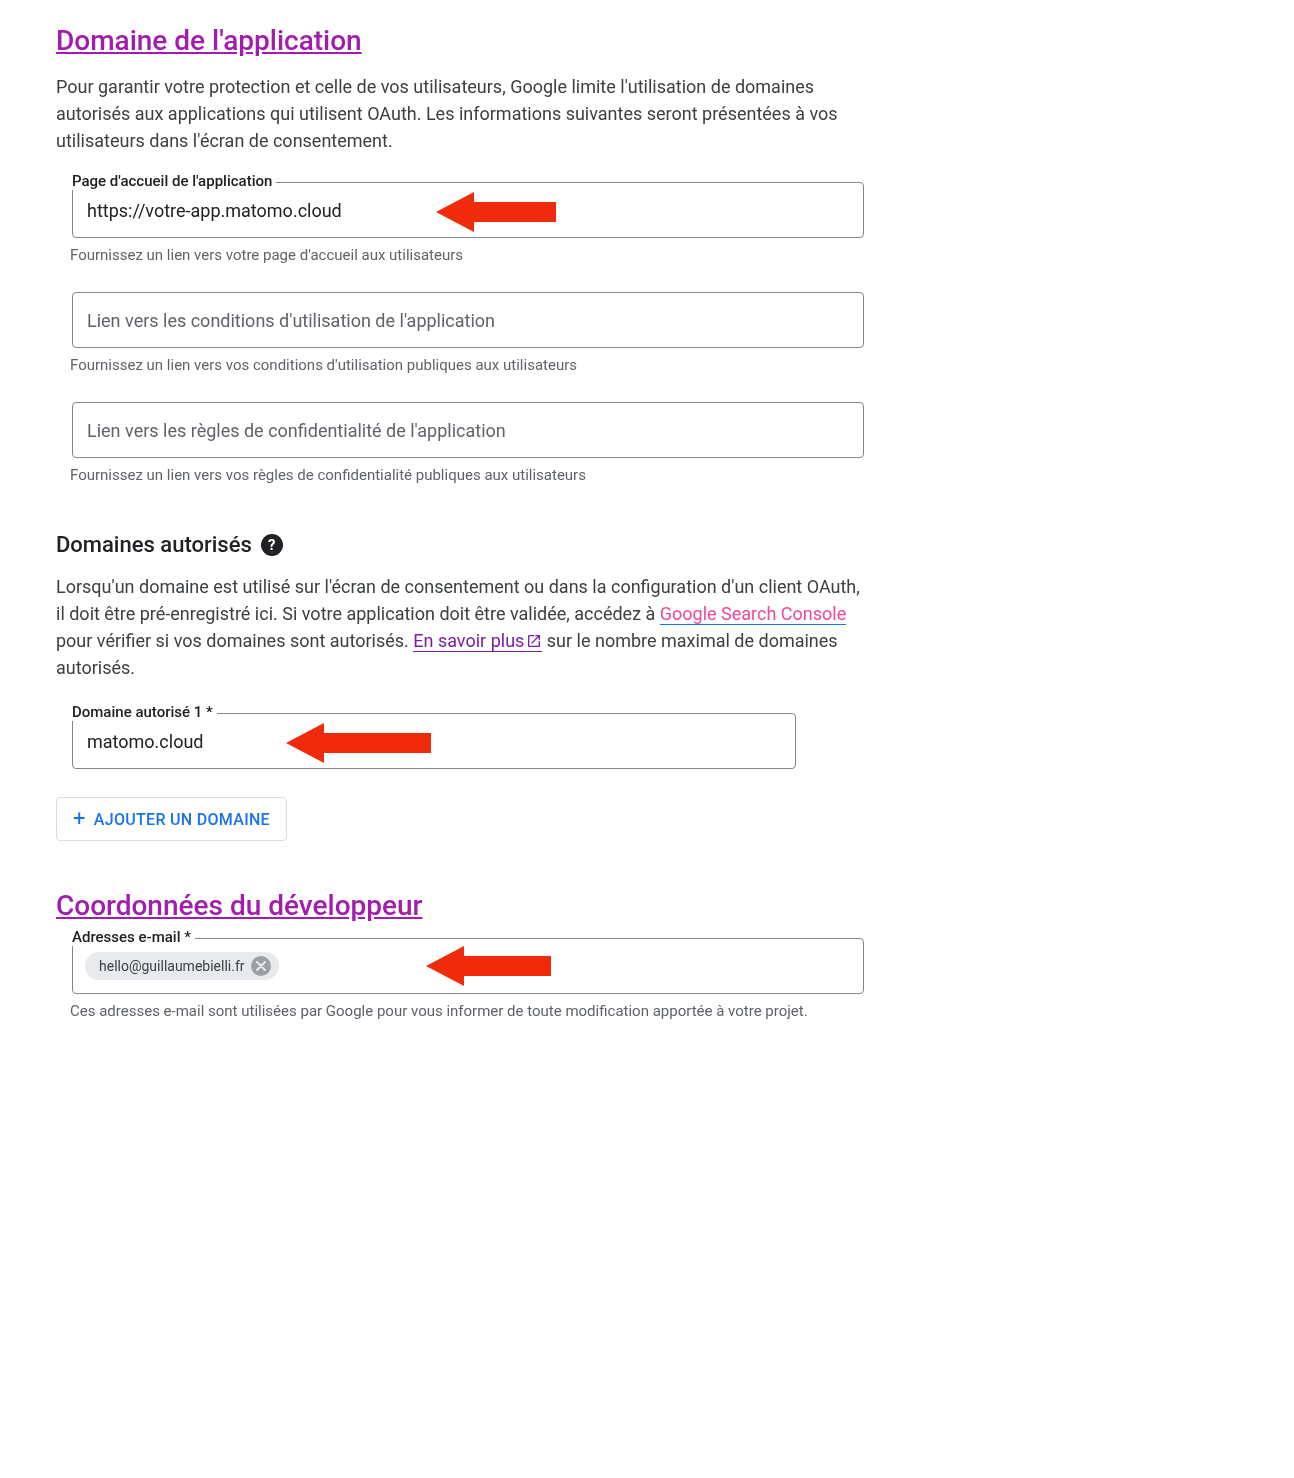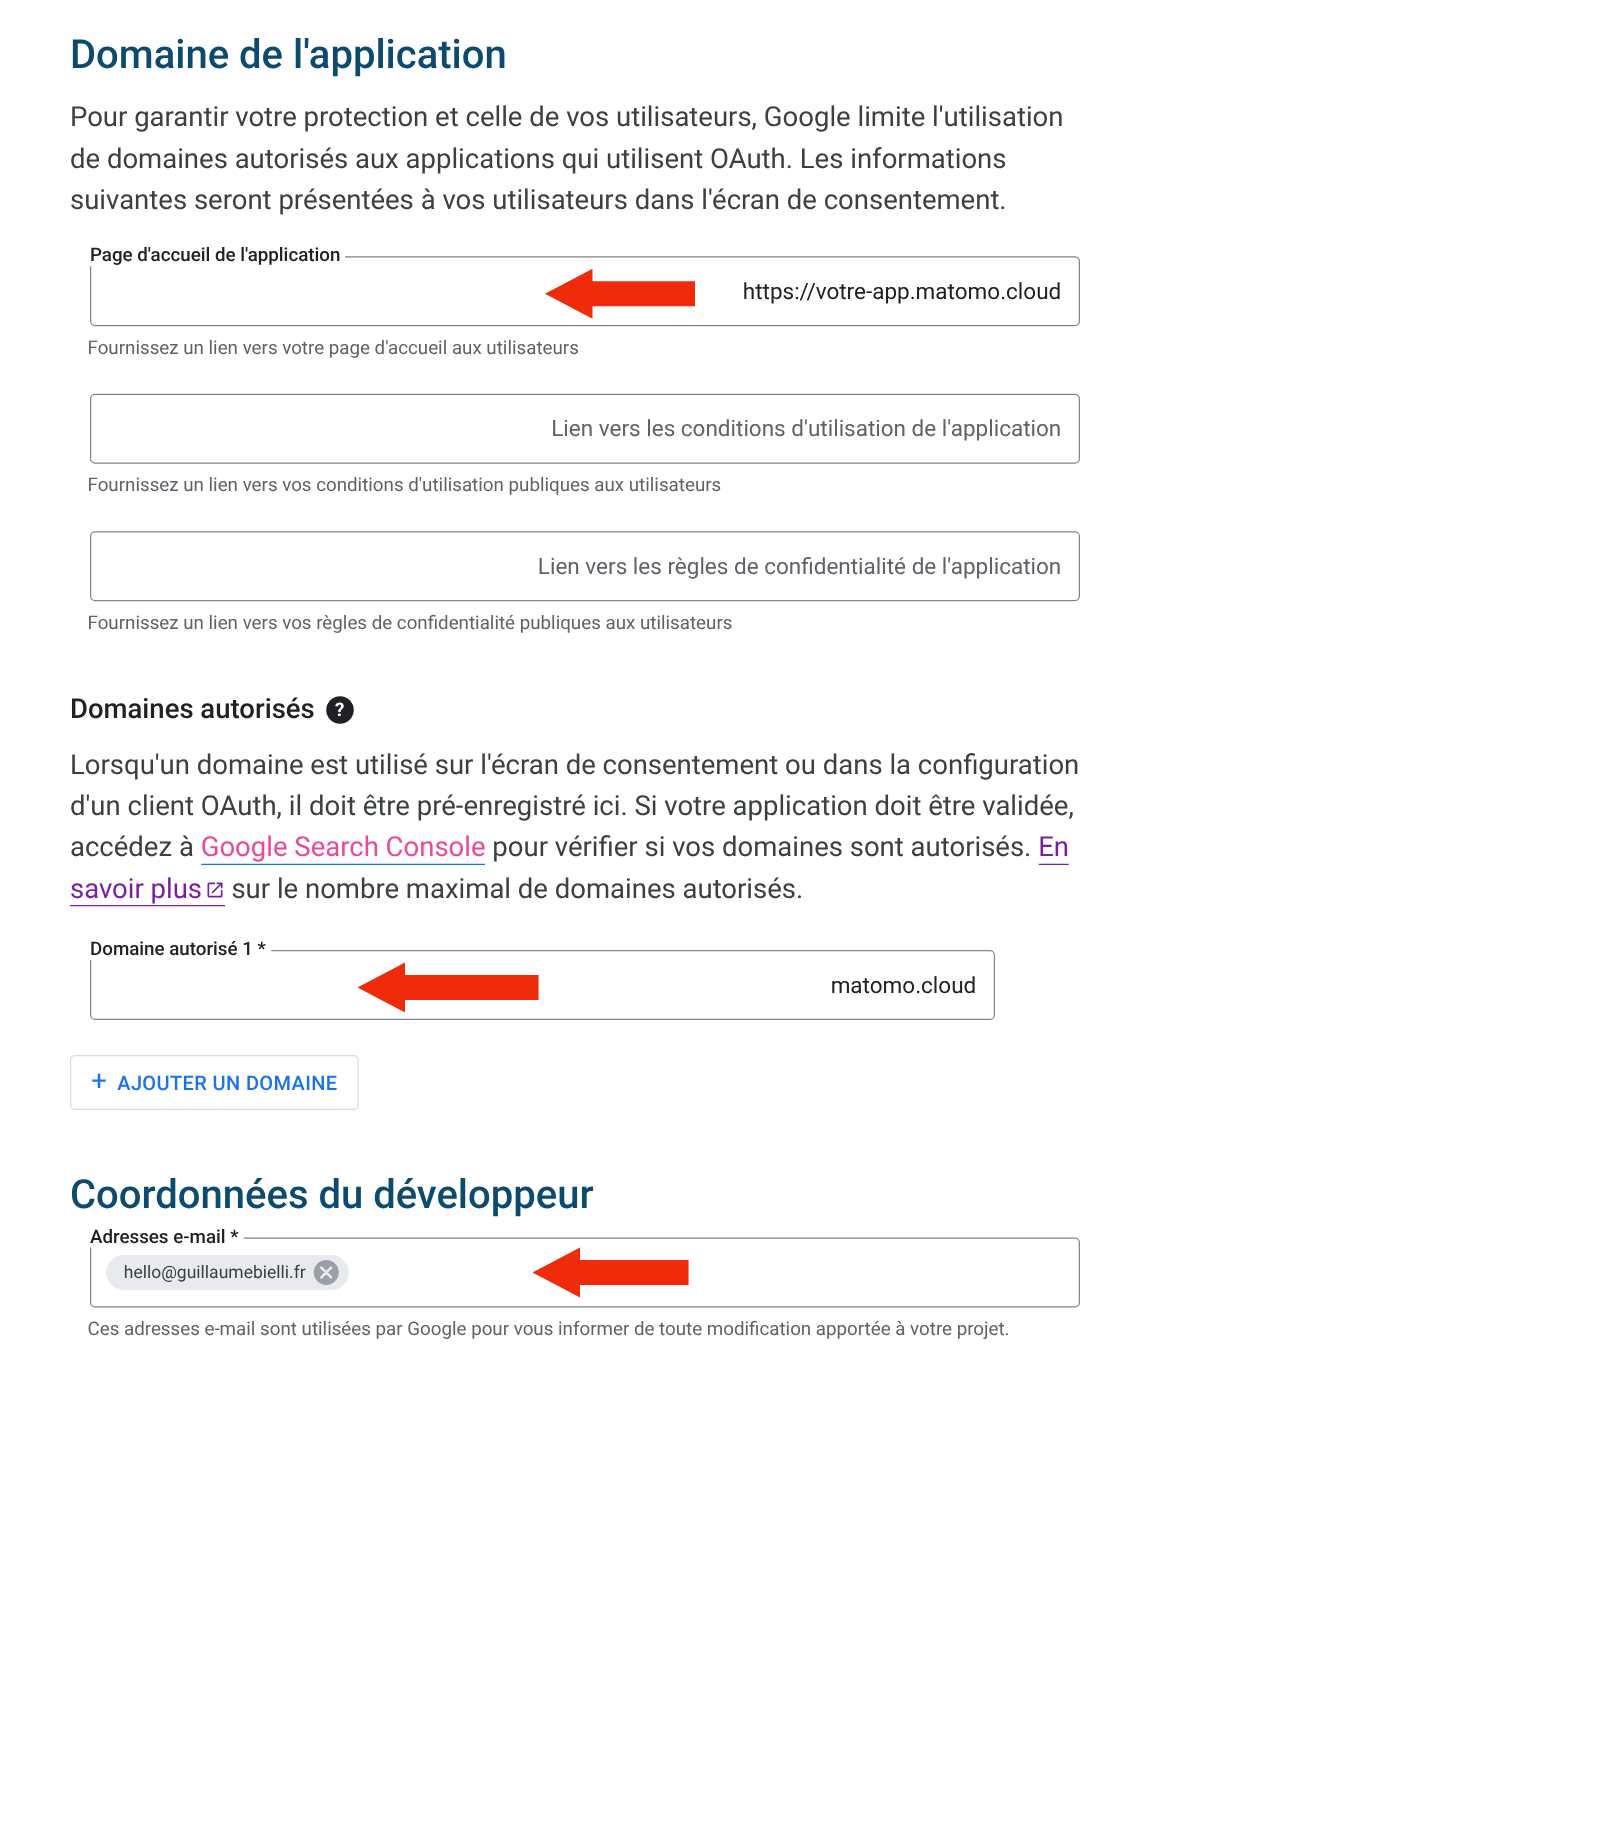--- a/index.html
+++ b/index.html
@@ -8,37 +8,38 @@
     padding: 0;
     font-family: 'Google Sans', Roboto, Arial, sans-serif;
     background: #fff;
     color: #202124;
   }
   .content {
     padding: 24px 56px 24px 56px;
     max-width: 920px;
   }
   h2.section-title {
-    font-size: 32px;
+    font-size: 28px;
     font-weight: 500;
     margin: 0 0 16px 0;
-    color: #0c4a6e;
+    color: #a21caf;
     letter-spacing: 0;
+    text-decoration: underline;
   }
   h2.subsection-title {
     font-size: 22px;
     font-weight: 500;
     margin: 0 0 16px 0;
     color: #202124;
     display: flex;
     align-items: center;
     gap: 9px;
   }
   p.section-desc {
-    font-size: 22px;
+    font-size: 18px;
     line-height: 1.5;
     color: #3c4043;
     margin: 0 0 28px 0;
   }
   .field-wrap {
     position: relative;
     margin-bottom: 8px;
     padding-left: 16px;
   }
   .field-label {
@@ -56,21 +57,20 @@
     width: 100%;
     height: 56px;
     border: 1px solid #80868b;
     border-radius: 4px;
     padding: 0 14px;
     font-size: 18px;
     color: #202124;
     background: #fff;
     outline: none;
     font-family: inherit;
-    text-align: right;
   }
   .text-input::placeholder {
     color: #5f6368;
   }
   .helper-text {
     font-size: 15px;
     color: #5f6368;
     margin: 8px 0 0 14px;
   }
   .field-group {

